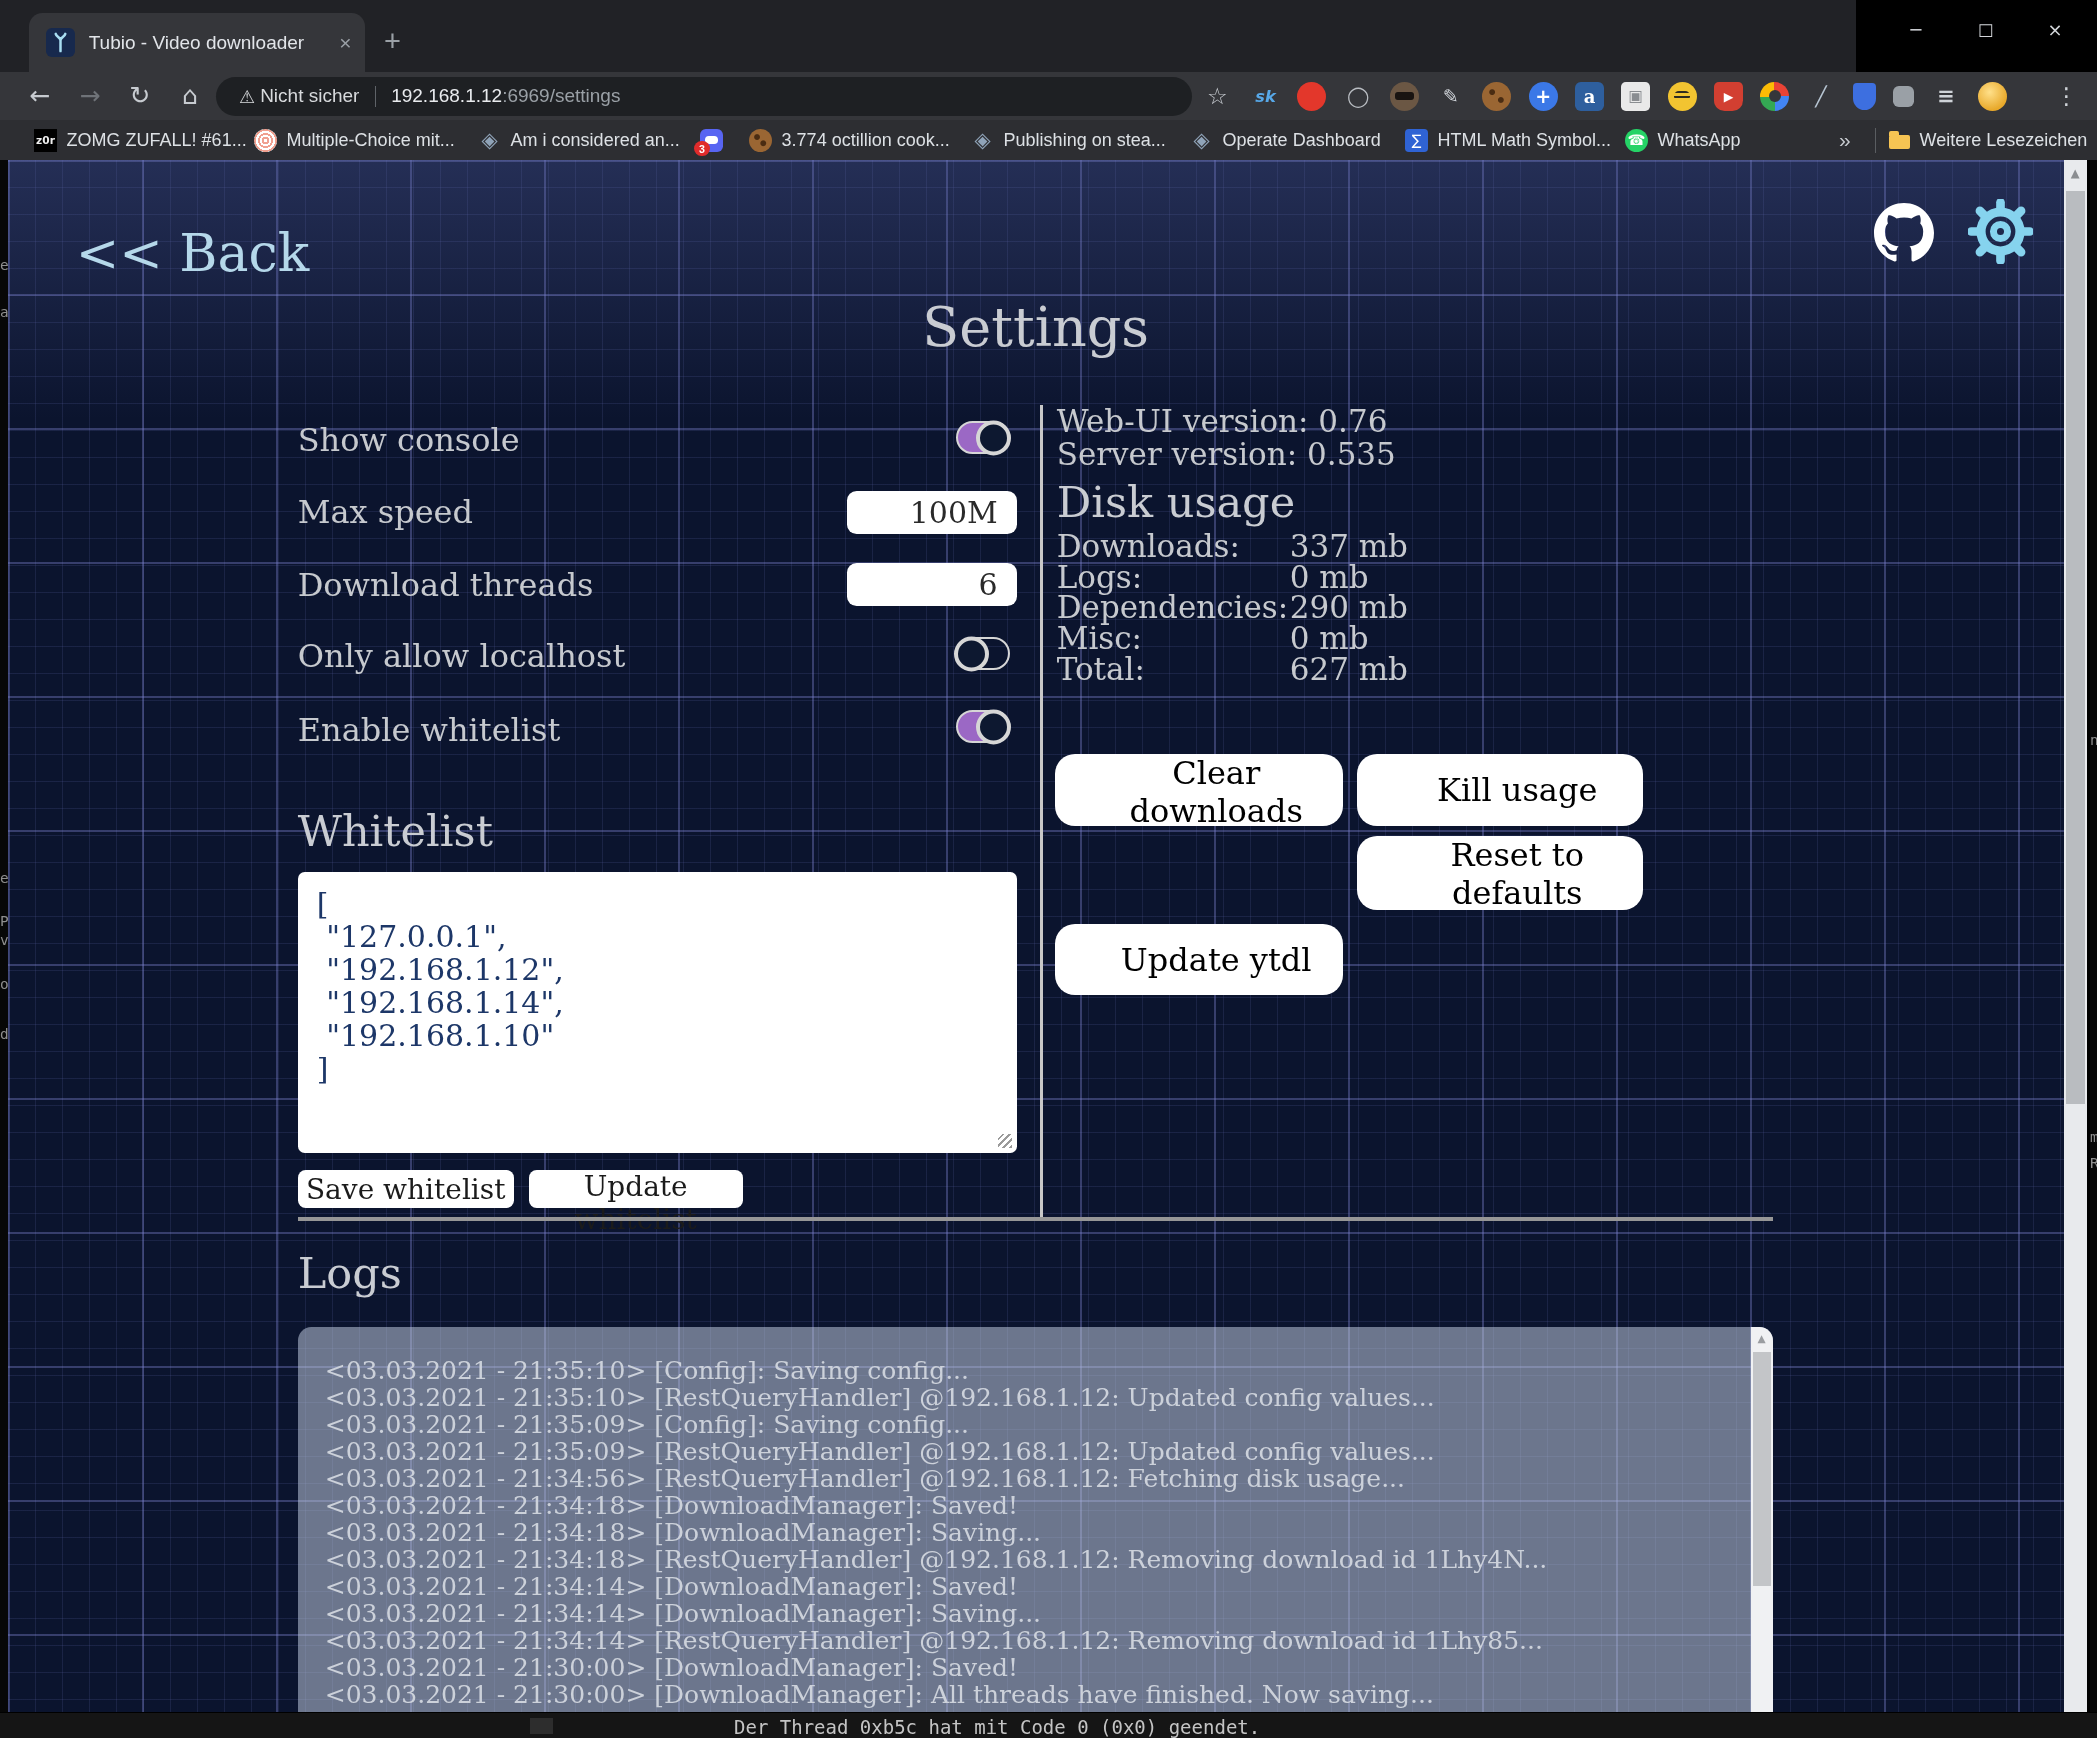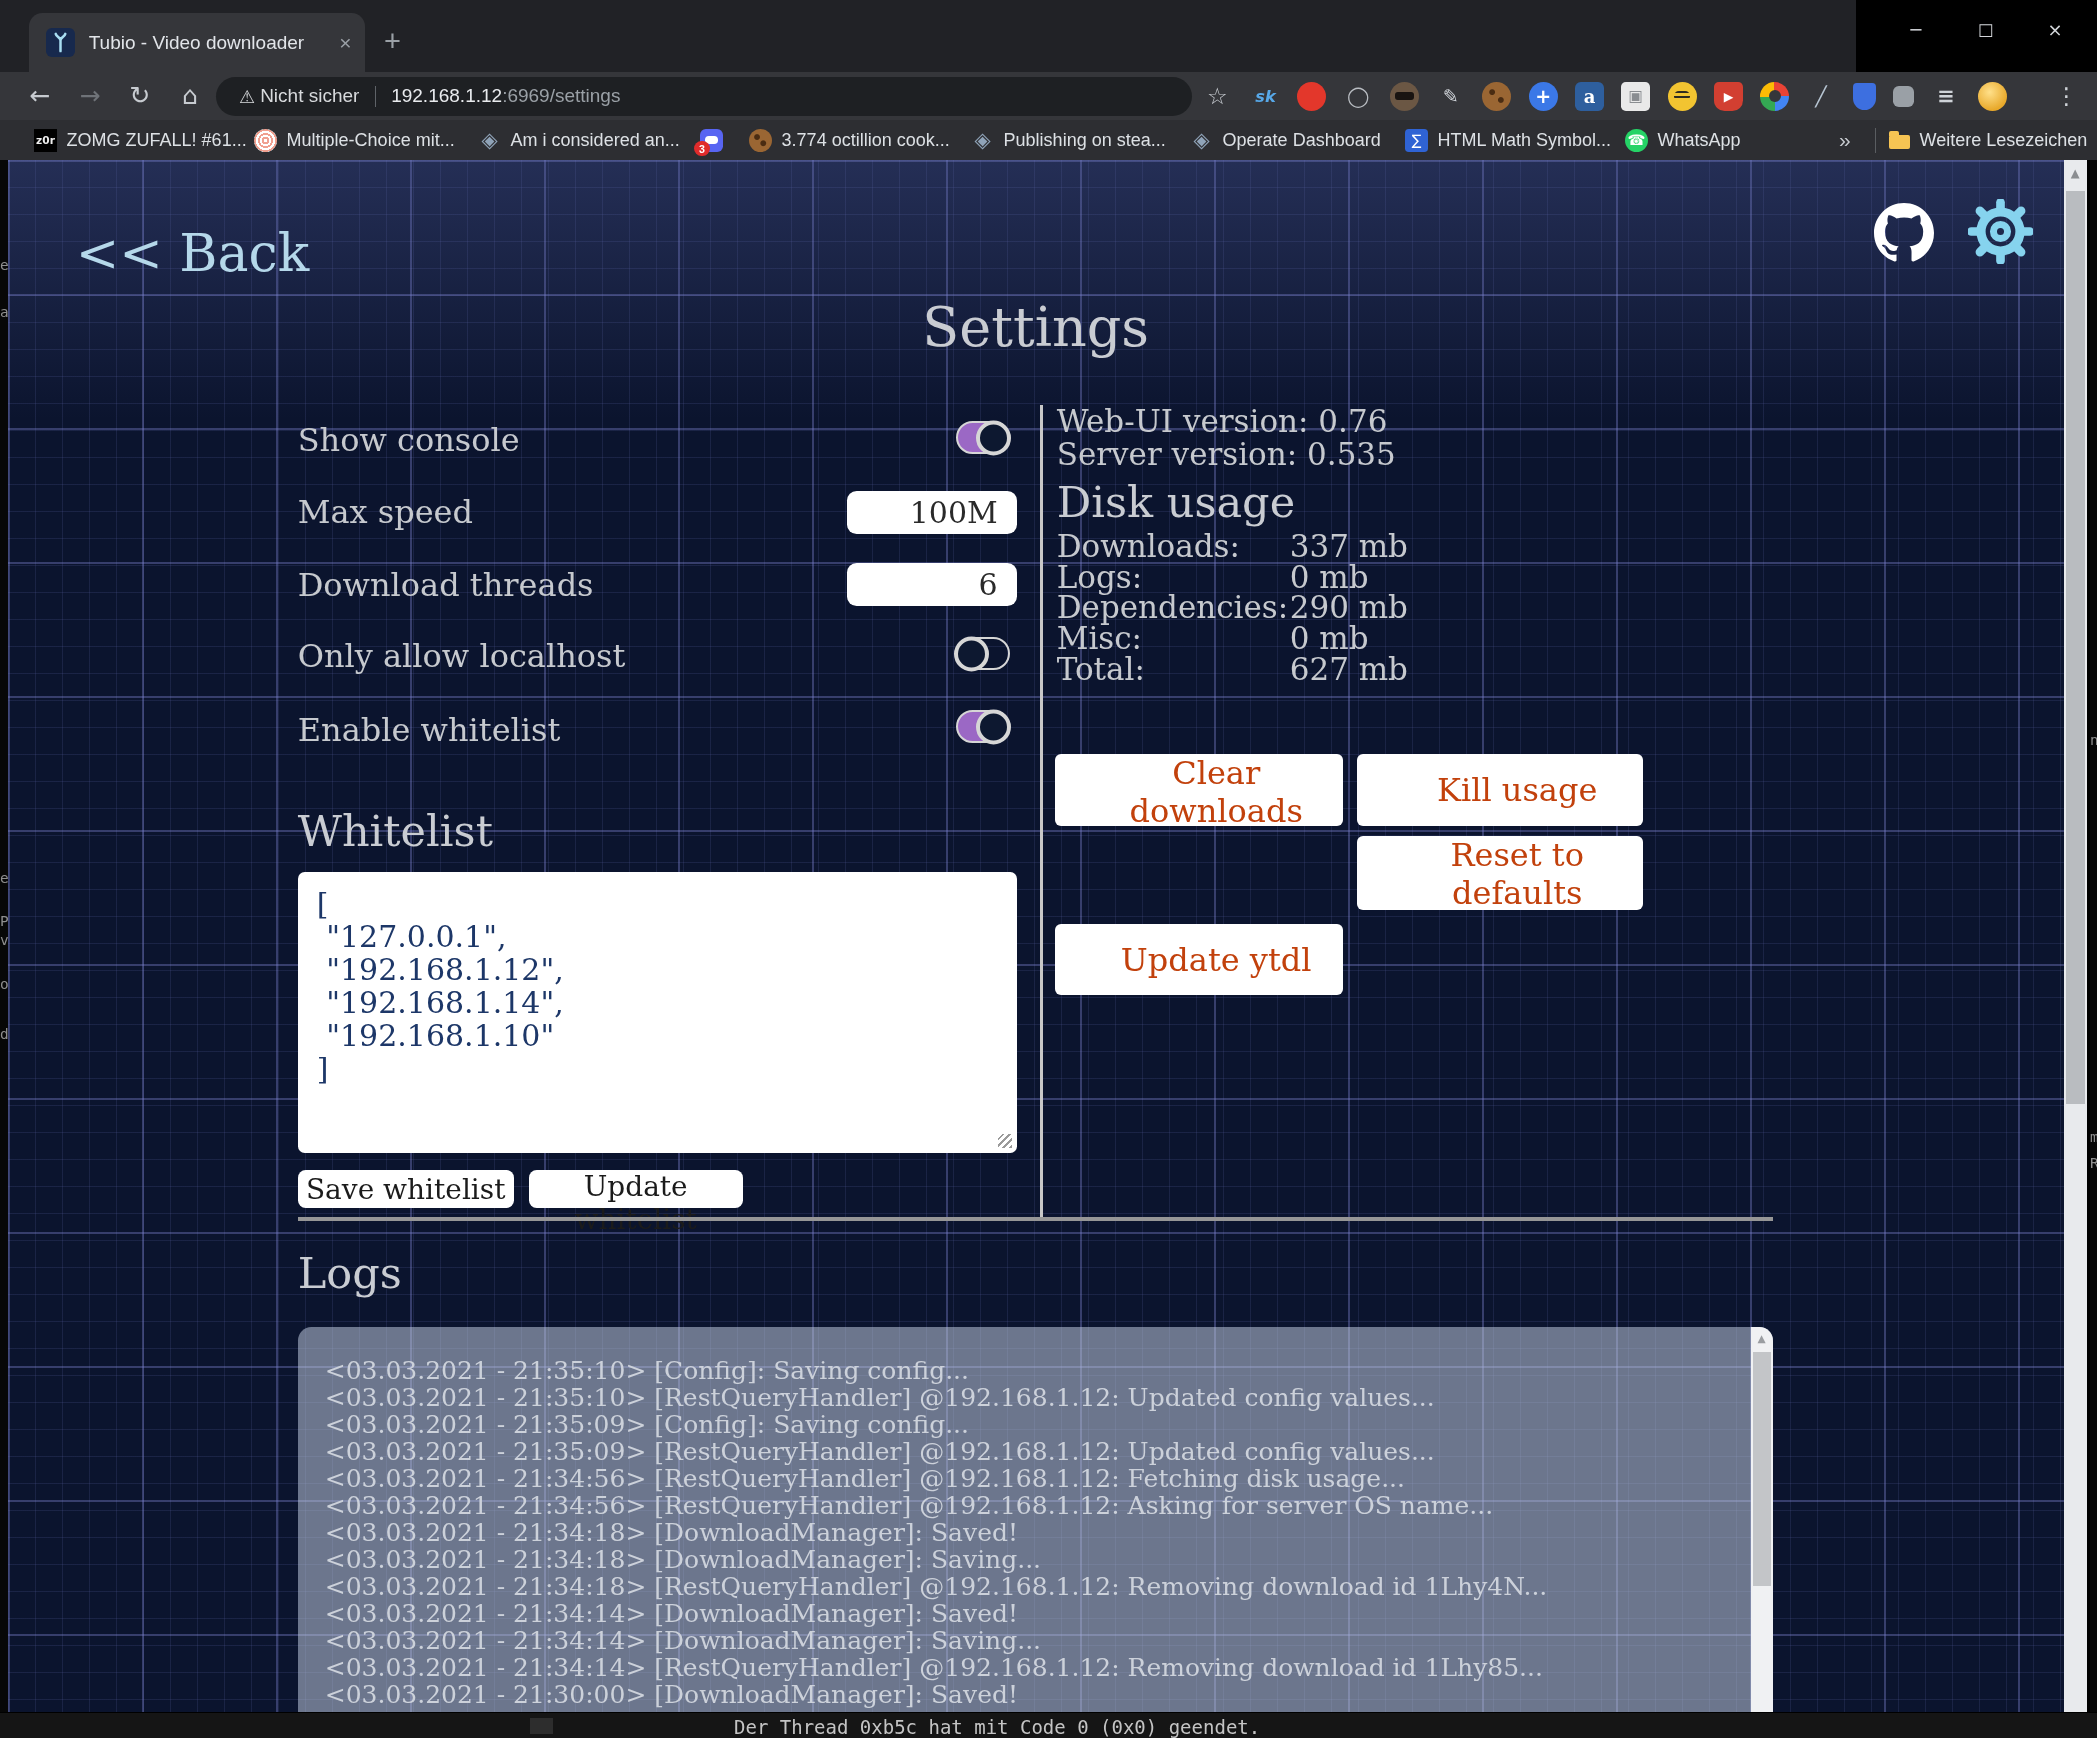--- a/index.html
+++ b/index.html
@@ -91,21 +91,21 @@
   .knob { position:absolute; top:50%; transform:translateY(-50%); width:35px; height:35px; border:4.8px solid #d6d6d6; border-radius:50%; background:#0d1830; }
   .toggle.on .knob { right:-3.8px; } .toggle.off .knob { left:-3.8px; }
   .num-input { position:absolute; left:839px; width:170px; height:43px; background:#fff; border:none; border-radius:9.6px; font:30px "DejaVu Serif",serif; color:#2a2a2a; text-align:right; padding:0 19px; }
 
   #vdivider { position:absolute; left:1032px; top:245px; width:2.9px; height:816px; background:#c8c8c8; }
   .ver-line { position:absolute; left:1049px; font-size:31px; color:#c6c9ce; }
   #disk-title { position:absolute; left:1049px; top:317px; font-size:43px; font-weight:normal; color:#c9ccd2; }
   .disk-row { position:absolute; left:1049px; width:452px; font-size:31px; color:#c6c9ce; }
   .disk-val { position:absolute; left:233px; }
 
-  .btn { position:absolute; background:#fff; border:none; border-radius:6px; font:32px "DejaVu Serif",serif; color:#c2410c; cursor:default;padding-left:35px; }
+  .btn { position:absolute; background:#fff; border:none; border-radius:20px; font:32px "DejaVu Serif",serif; color:#000000; cursor:default;padding-left:35px; }
   #btn-cleardl { left:1047px; top:594px; width:288px; height:72px; }
   #btn-kill    { left:1349px; top:594px; width:286px; height:72px; }
   #btn-clearlogs { left:1047px; top:676px; width:288px; height:74px; }
   #btn-reset   { left:1349px; top:676px; width:286px; height:74px; }
   #btn-ytdl    { left:1047px; top:764px; width:288px; height:71px; }
 
   #wl-title { position:absolute; left:290px; top:646px; font-size:43px; font-weight:normal; color:#c9ccd2; }
   #wl-area { position:absolute; left:290px; top:712px; width:719px; height:281px; background:#fff; border:none; border-radius:6.7px; resize:none; overflow:hidden; padding:15.4px 19px; font:30px/33px "DejaVu Serif",serif; color:#1d3768; }
   #wl-grip { position:absolute; left:990px; top:974px; width:14.4px; height:14.4px; background:repeating-linear-gradient(135deg, rgba(0,0,0,0) 0 2.9px, #9a9a9a 2.9px 4.8px); }
   .smallbtn { position:absolute; top:1010px; height:38px; background:#fff; border:none; border-radius:7.7px; font:28px "DejaVu Serif",serif; color:#1b1b1b; }
@@ -326,21 +326,20 @@
     <div id="hdivider"></div>
 
     <h2 id="logs-title">Logs</h2>
     <div id="log-panel">
       <div id="log-lines">
         <div class="log-line">&lt;03.03.2021 - 21:35:10&gt; [Config]: Saving config...</div>
         <div class="log-line">&lt;03.03.2021 - 21:35:10&gt; [RestQueryHandler] @192.168.1.12: Updated config values...</div>
         <div class="log-line">&lt;03.03.2021 - 21:35:09&gt; [Config]: Saving config...</div>
         <div class="log-line">&lt;03.03.2021 - 21:35:09&gt; [RestQueryHandler] @192.168.1.12: Updated config values...</div>
         <div class="log-line">&lt;03.03.2021 - 21:34:56&gt; [RestQueryHandler] @192.168.1.12: Fetching disk usage...</div>
-        <div class="log-line">&lt;03.03.2021 - 21:34:56&gt; [RestQueryHandler] @192.168.1.12: Asking for server OS name...</div>
         <div class="log-line">&lt;03.03.2021 - 21:34:18&gt; [DownloadManager]: Saved!</div>
         <div class="log-line">&lt;03.03.2021 - 21:34:18&gt; [DownloadManager]: Saving...</div>
         <div class="log-line">&lt;03.03.2021 - 21:34:18&gt; [RestQueryHandler] @192.168.1.12: Removing download id 1Lhy4N...</div>
         <div class="log-line">&lt;03.03.2021 - 21:34:14&gt; [DownloadManager]: Saved!</div>
         <div class="log-line">&lt;03.03.2021 - 21:34:14&gt; [DownloadManager]: Saving...</div>
         <div class="log-line">&lt;03.03.2021 - 21:34:14&gt; [RestQueryHandler] @192.168.1.12: Removing download id 1Lhy85...</div>
         <div class="log-line">&lt;03.03.2021 - 21:30:00&gt; [DownloadManager]: Saved!</div>
         <div class="log-line">&lt;03.03.2021 - 21:30:00&gt; [DownloadManager]: All threads have finished. Now saving...</div>
       </div>
       <div id="log-scroll">

